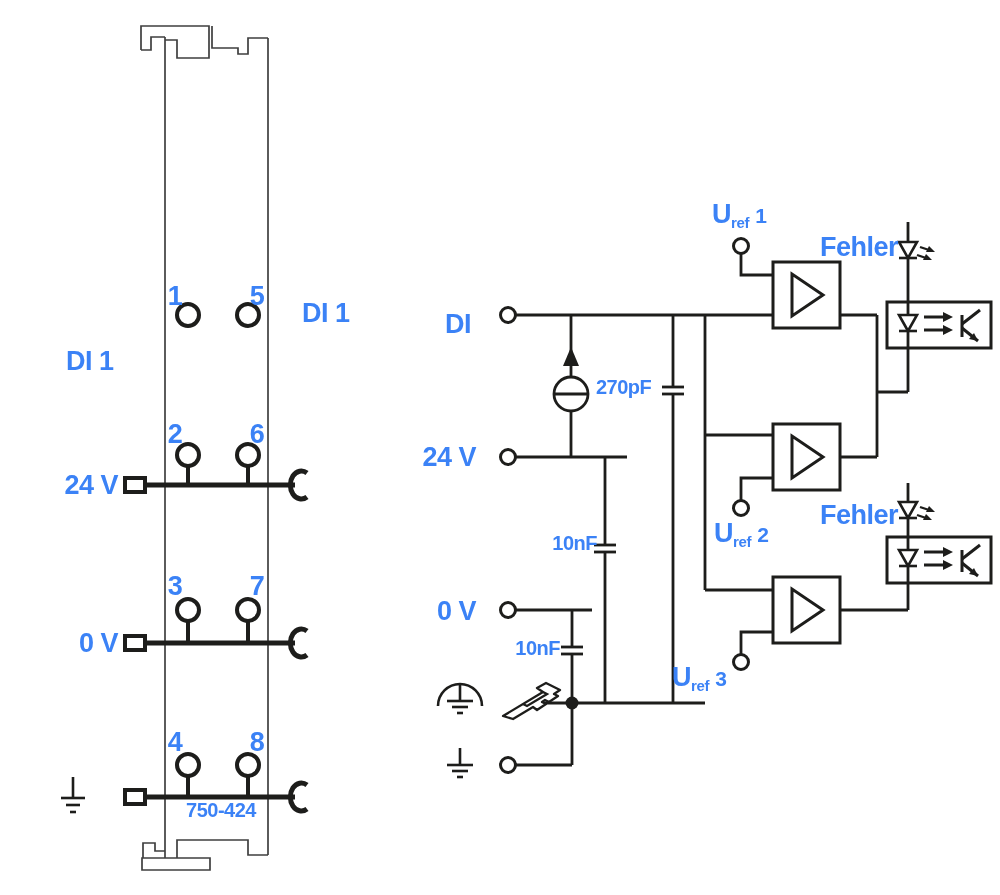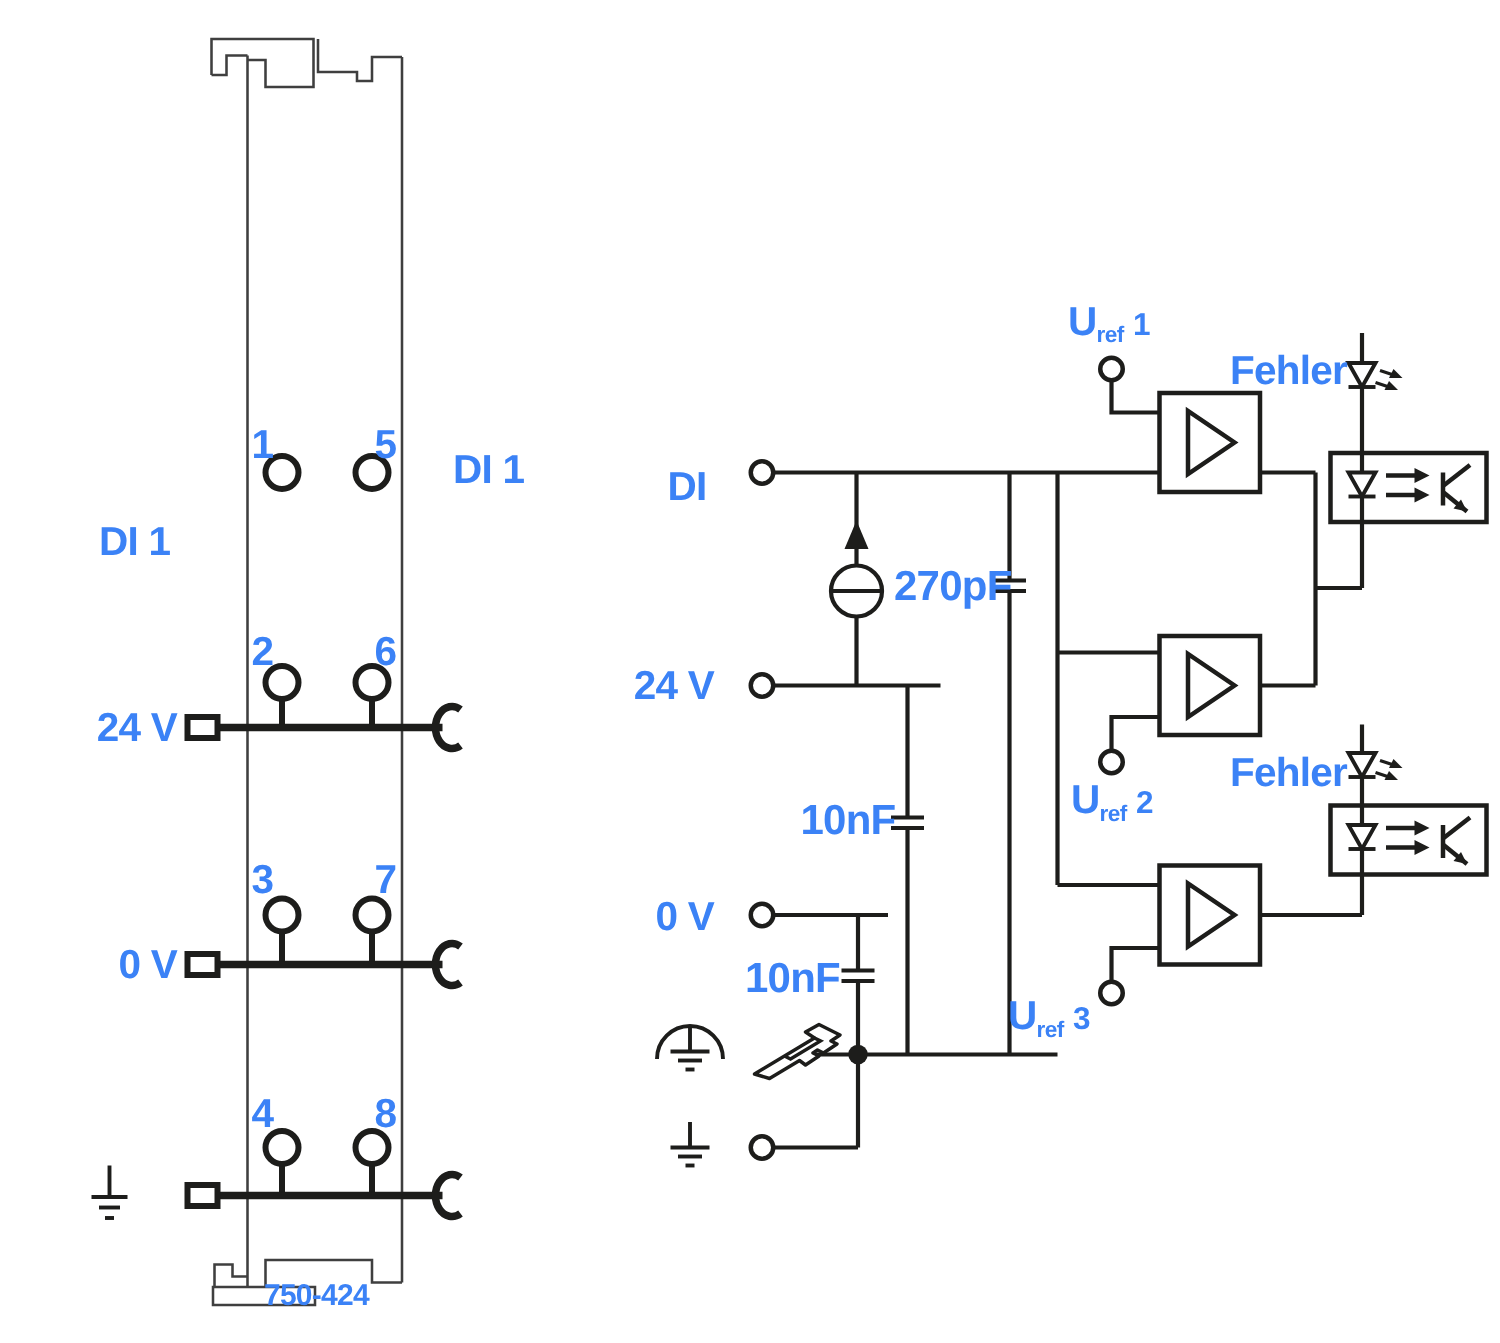--- a/index.html
+++ b/index.html
@@ -2,21 +2,21 @@
 <html><head>
 <meta charset="utf-8">
 <style>
   html,body{margin:0;padding:0;background:#fff;}
   .canvas{position:relative;width:1000px;height:895px;background:#ffffff;overflow:hidden;
           font-family:"Liberation Sans",sans-serif;}
   svg{position:absolute;left:0;top:0;}
   .lbl{position:absolute;font-weight:bold;color:#3b82f6;line-height:1;letter-spacing:-0.5px;
        white-space:nowrap;font-family:"Liberation Sans",sans-serif;}
   .xl{font-size:27px;}
-  .lg{font-size:28px;}
+  .lg{font-size:20px;}
   .md{font-size:27px;}
   .sm{font-size:20px;}
   .num{width:16px;text-align:center;}
   .ralign{text-align:right;}
   .uref .u{font-size:27px;}
   .uref .sub{font-size:15px;vertical-align:-5px;letter-spacing:-0.3px;}
   .uref .n{font-size:21px;margin-left:6px;}
 </style>
 </head>
 <body>
@@ -216,21 +216,21 @@
     <path d="M543,692 L547,694 L527,706 L523,704" fill="none" stroke="#1d1d1b" stroke-width="2.3"></path>
   </g>
 
   <circle cx="572" cy="703" r="6.5" fill="#1d1d1b"></circle>
 </svg>
 
   <div class="lbl xl" style="left:66px;top:302px;margin-top:46px;">DI 1</div>
   <div class="lbl xl" style="left:302px;top:300px;">DI 1</div>
   <div class="lbl xl ralign" style="left:40px;top:472px;width:78px;">24 V</div>
   <div class="lbl xl ralign" style="left:40px;top:630px;width:78px;">0 V</div>
-  <div class="lbl sm" style="left:176px;top:854px;width:80px;text-align:left;">750-424</div>
+  <div class="lbl sm" style="left:176px;top:800px;width:80px;text-align:right;">750-424</div>
 
   <div class="lbl md num" style="left:167px;top:283px;">1</div>
   <div class="lbl md num" style="left:249px;top:283px;">5</div>
   <div class="lbl md num" style="left:167px;top:421px;">2</div>
   <div class="lbl md num" style="left:249px;top:421px;">6</div>
   <div class="lbl md num" style="left:167px;top:573px;">3</div>
   <div class="lbl md num" style="left:249px;top:573px;">7</div>
   <div class="lbl md num" style="left:167px;top:729px;">4</div>
   <div class="lbl md num" style="left:249px;top:729px;">8</div>
 

